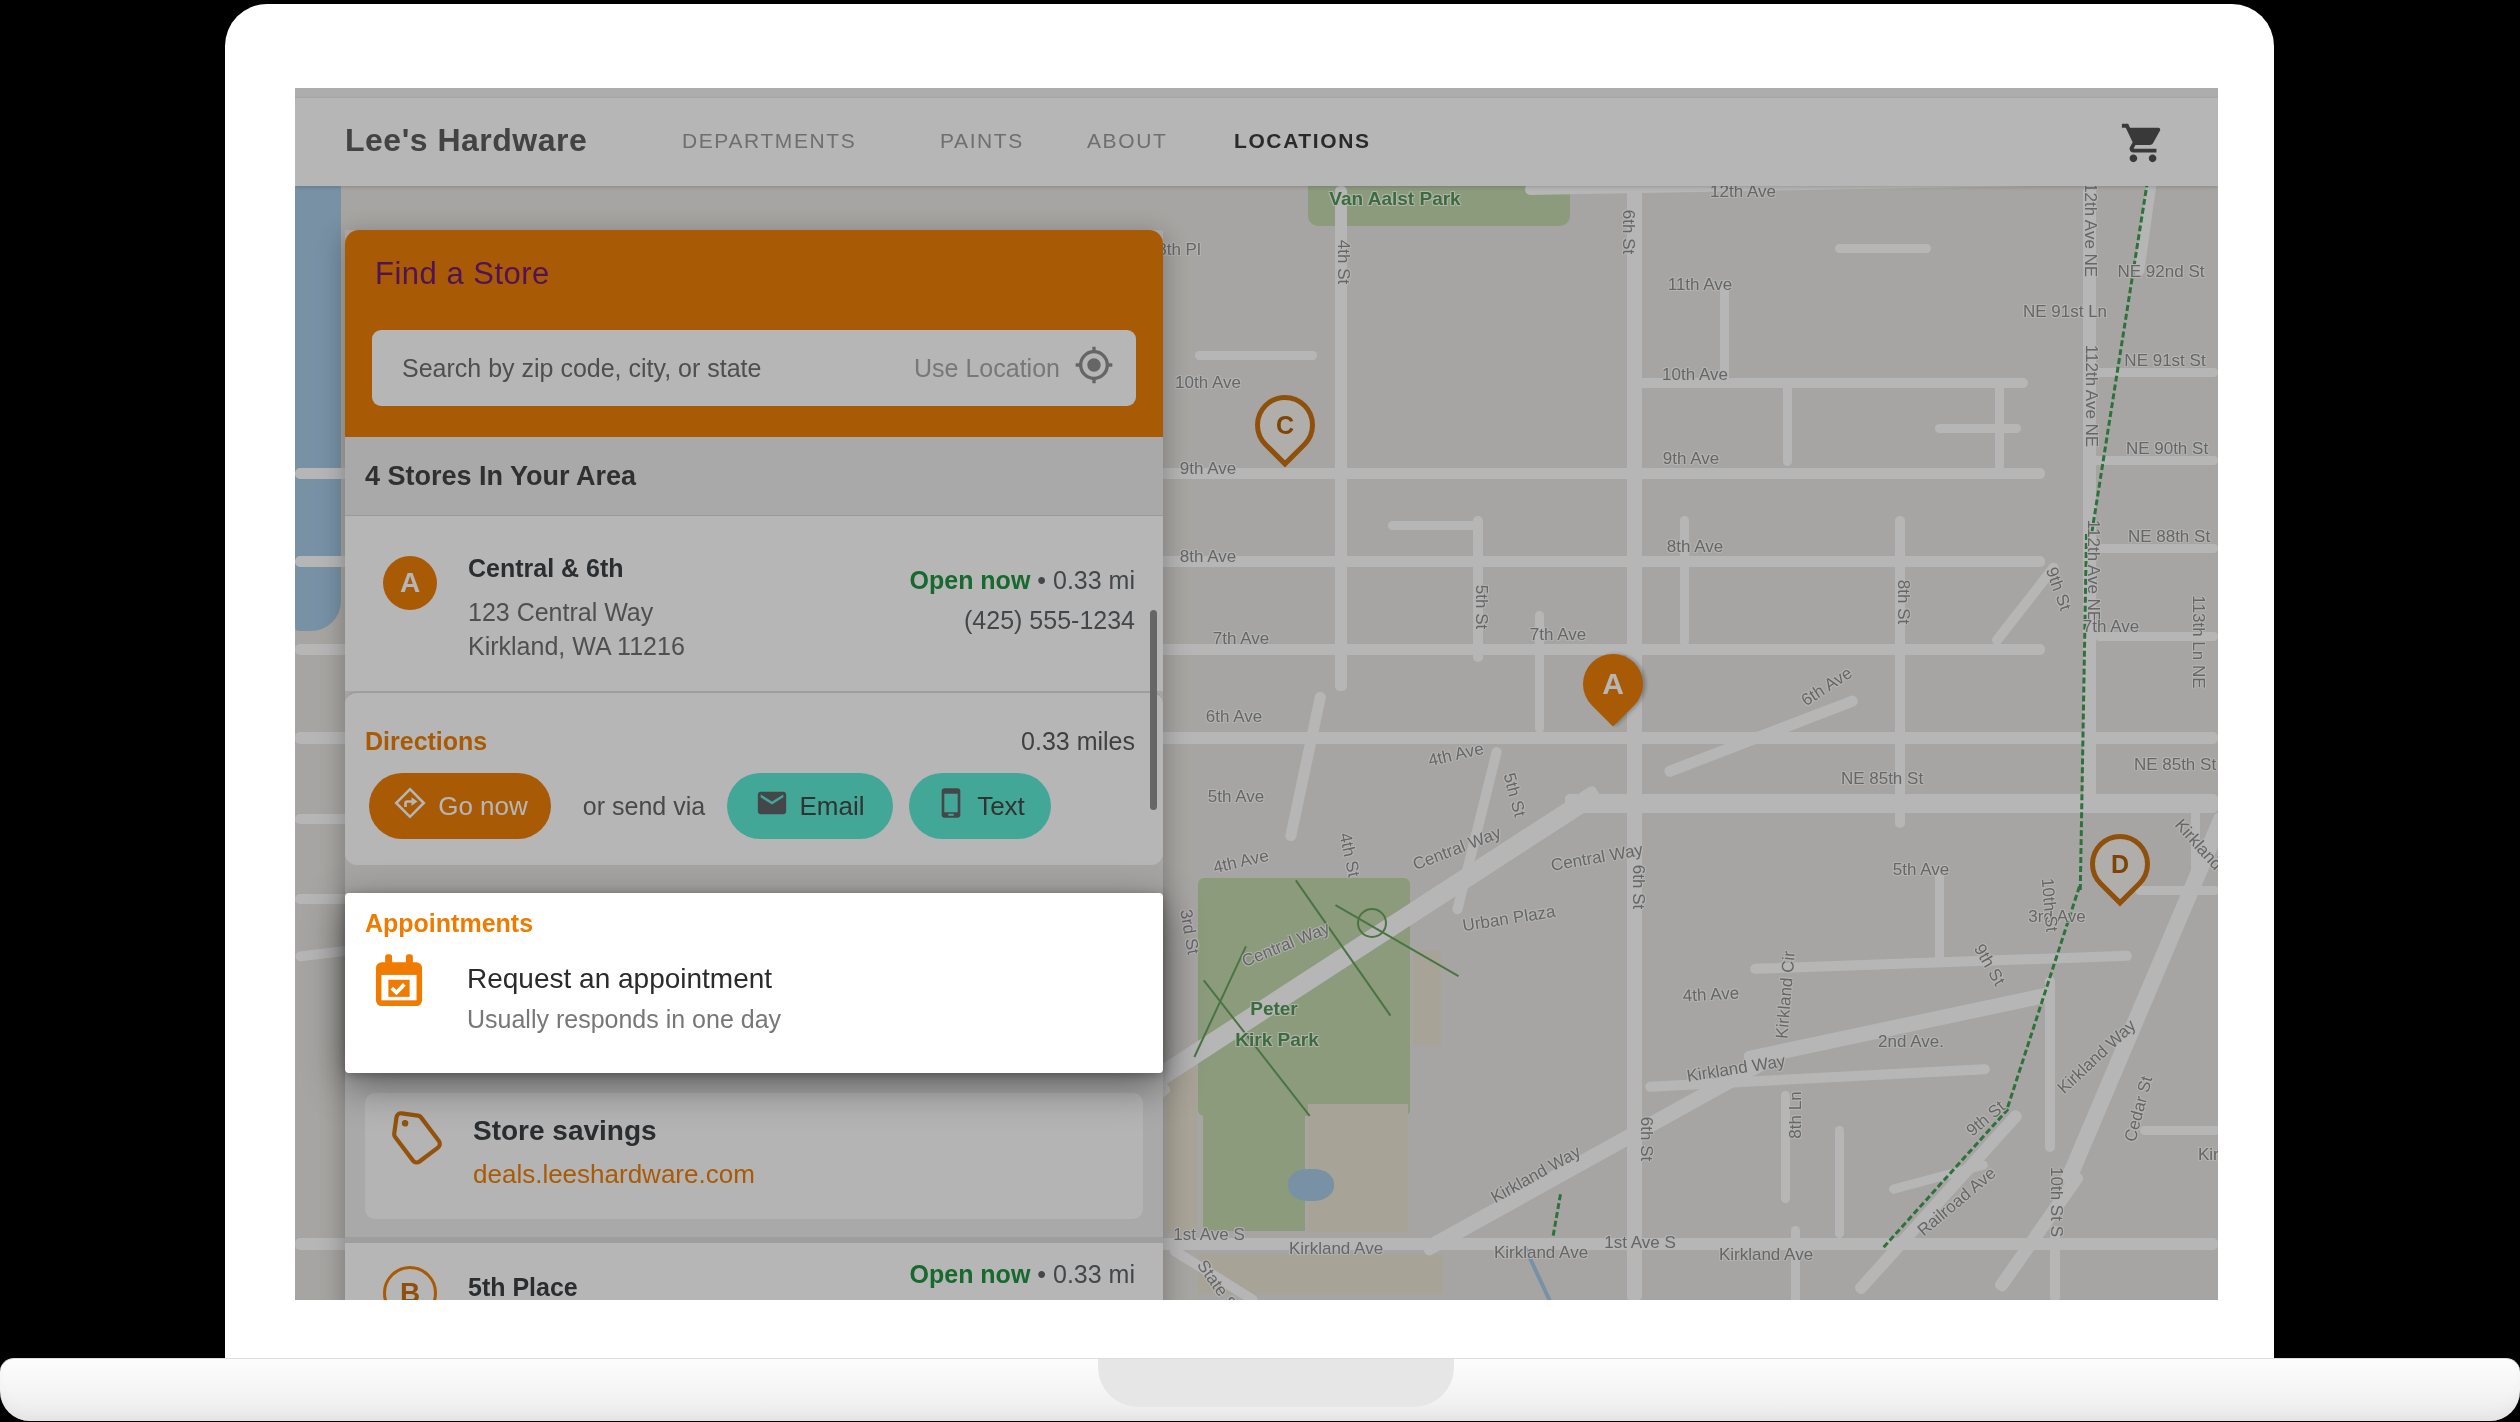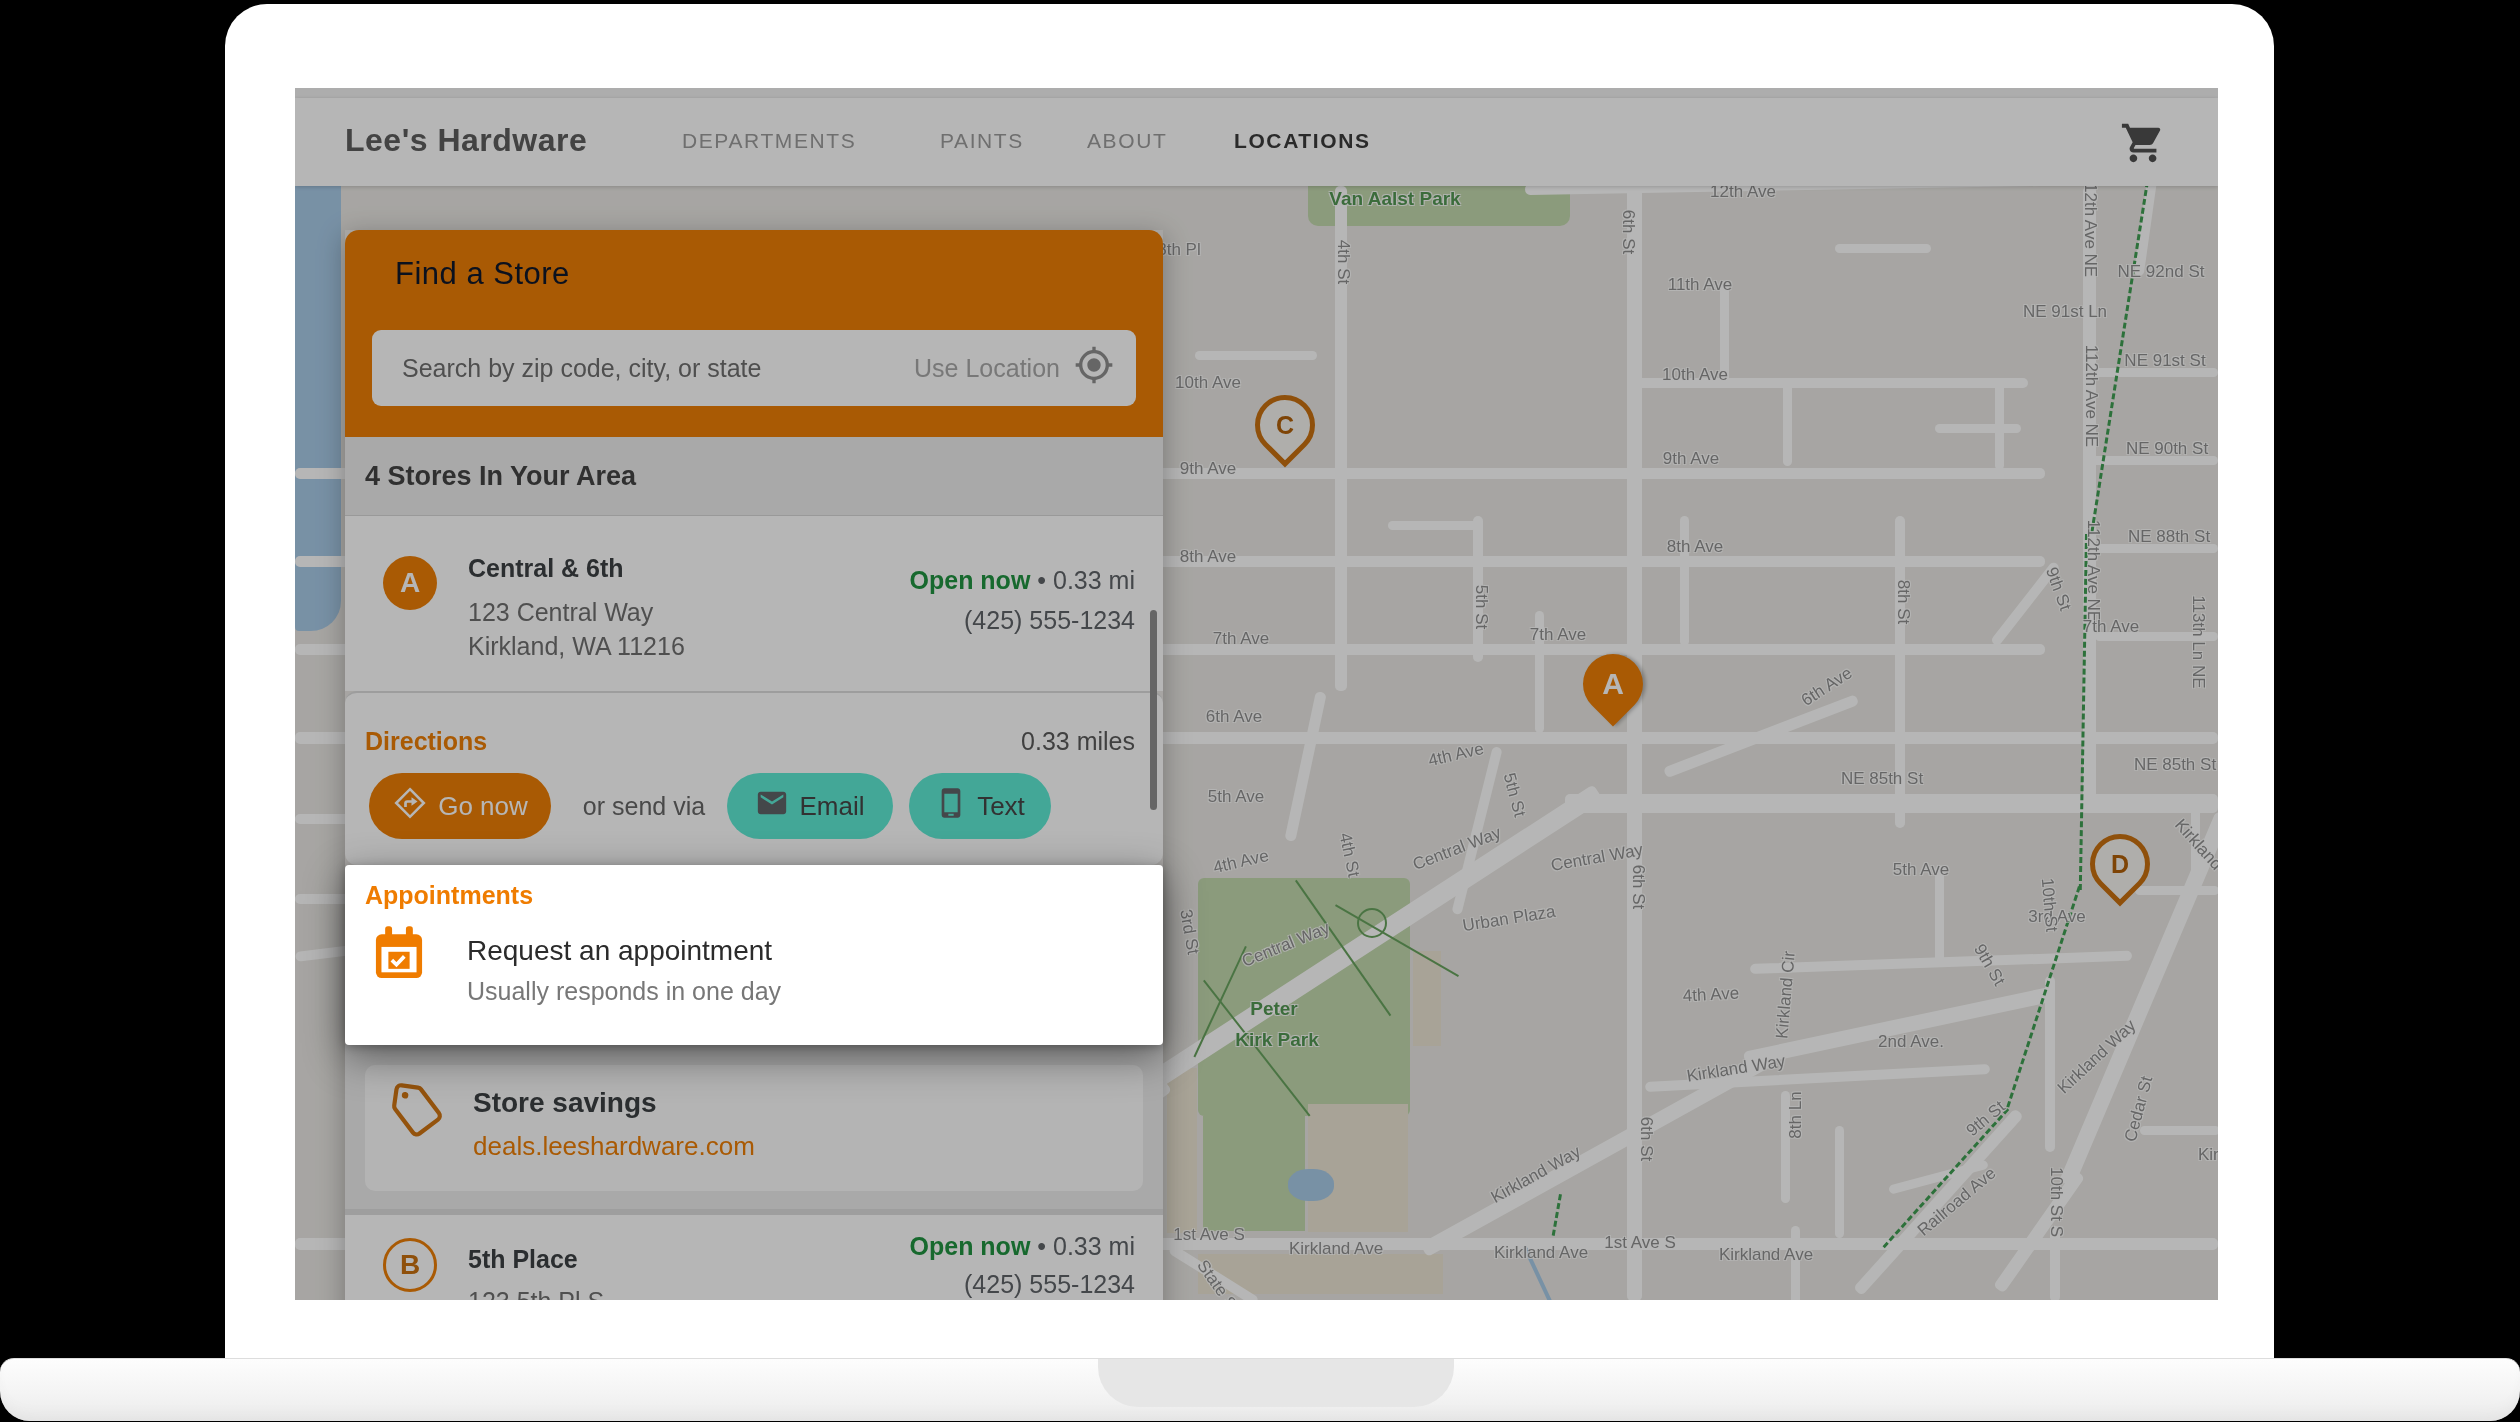--- a/index.html
+++ b/index.html
@@ -52,21 +52,21 @@
   .pin .lt{position:absolute;inset:0;display:flex;align-items:center;justify-content:center;
     transform:rotate(45deg);font-weight:700;}
   .pin.filled{width:60px;height:60px;background:#ed7e05;box-shadow:2px 2px 4px rgba(0,0,0,.25);}
   .pin.filled .lt{color:#fff;font-size:30px;}
   .pin.outline{width:50px;height:50px;background:#f6f4f0;border:5px solid #c8700f;}
   .pin.outline .lt{color:#b05f08;font-size:25px;}
 
   
   .panel{position:absolute;left:50px;top:142px;width:818px;box-shadow:0 6px 26px rgba(0,0,0,.30);}
   .panel-head{height:207px;background:#ed7e05;border-radius:14px 14px 0 0;position:relative;}
-  .panel-title{position:absolute;left:30px;top:26px;font-size:31px;color:#0f172a;letter-spacing:.5px;margin-left:20px;}
+  .panel-title{position:absolute;left:30px;top:26px;font-size:31px;color:#701a75;letter-spacing:.5px;}
   .search-box{position:absolute;left:27px;top:100px;width:764px;height:76px;background:#fff;
     border-radius:9px;display:flex;align-items:center;}
   .search-box input{flex:1;border:none;outline:none;background:transparent;font-size:25px;
     color:#333;padding:0 0 0 30px;font-family:"Liberation Sans",sans-serif;}
   .search-box input::placeholder{color:#6e6e6e;}
   .use-loc{display:flex;align-items:center;gap:14px;padding-right:22px;cursor:pointer;
     font-size:25px;color:#a8a8a8;white-space:nowrap;}
   .stores-bar{height:79px;background:#ededed;border-bottom:1px solid #d6d6d6;
     font-size:27px;font-weight:700;color:#434343;line-height:79px;padding-left:20px;box-sizing:border-box;}
   .srow{position:relative;background:#fff;}
@@ -89,21 +89,21 @@
   .pill{position:absolute;top:80px;height:66px;border-radius:33px;display:flex;align-items:center;
     justify-content:center;gap:10px;cursor:pointer;box-sizing:border-box;}
   .go-now{left:24px;width:182px;background:#ed7e05;color:#fff;font-size:26px;}
   .sendvia{position:absolute;left:224px;top:80px;width:150px;height:66px;display:flex;
     align-items:center;justify-content:center;font-size:25px;color:#666;}
   .gray-pill{background:#5eead4;color:#454545;font-size:26px;}
   .email-pill{left:382px;width:166px;}
   .text-pill{left:564px;width:142px;}
 
   .appt-sec{height:180px;background:#fff;position:relative;z-index:50;border-radius:4px;
-    box-shadow:0 12px 42px rgba(0,0,0,.45),0 2px 10px rgba(0,0,0,.25);}
+    box-shadow:0 12px 42px rgba(0,0,0,.45),0 2px 10px rgba(0,0,0,.25);margin-top:28px;}
   .appt-label{position:absolute;left:20px;top:16px;font-size:25px;font-weight:700;color:#ef7c00;}
   .appt-icon{position:absolute;left:26px;top:60px;}
   .appt-title{position:absolute;left:122px;top:70px;font-size:28px;color:#2b2b2b;}
   .appt-sub{position:absolute;left:122px;top:112px;font-size:25px;color:#777;}
 
   .savings-sec{height:164px;background:#ededed;position:relative;}
   .savings-card{position:absolute;left:20px;top:20px;width:778px;height:126px;background:#fcfcfc;
     border-radius:10px;cursor:pointer;}
   .sv-icon{position:absolute;left:24px;top:18px;}
   .sv-title{position:absolute;left:108px;top:22px;font-size:28px;font-weight:700;color:#3c4043;}

